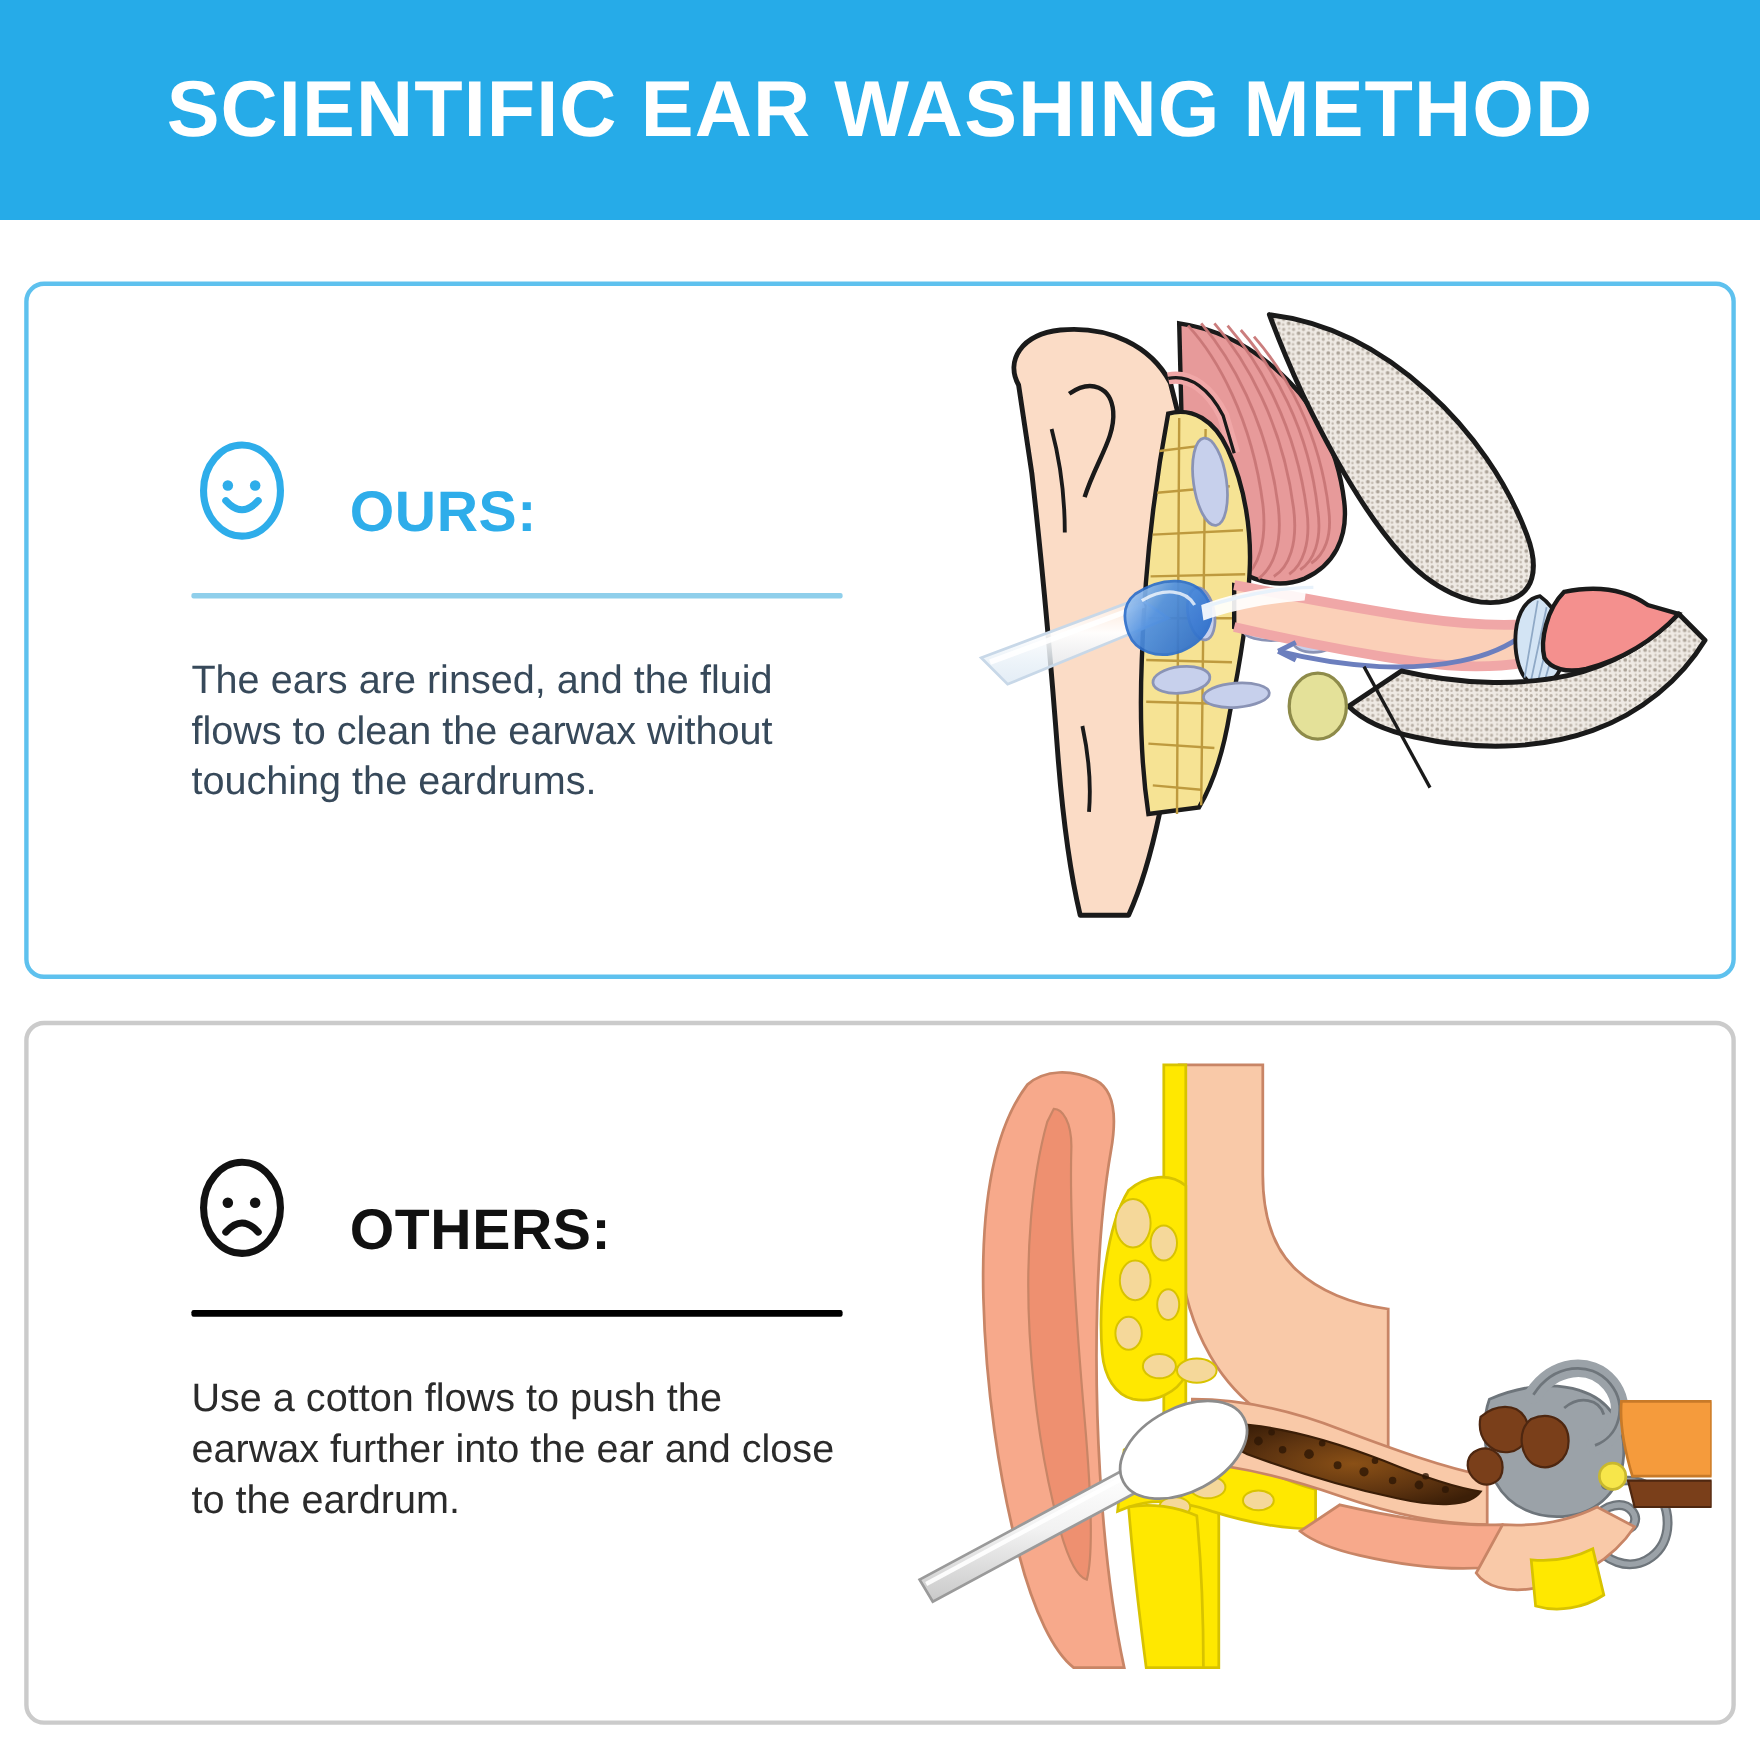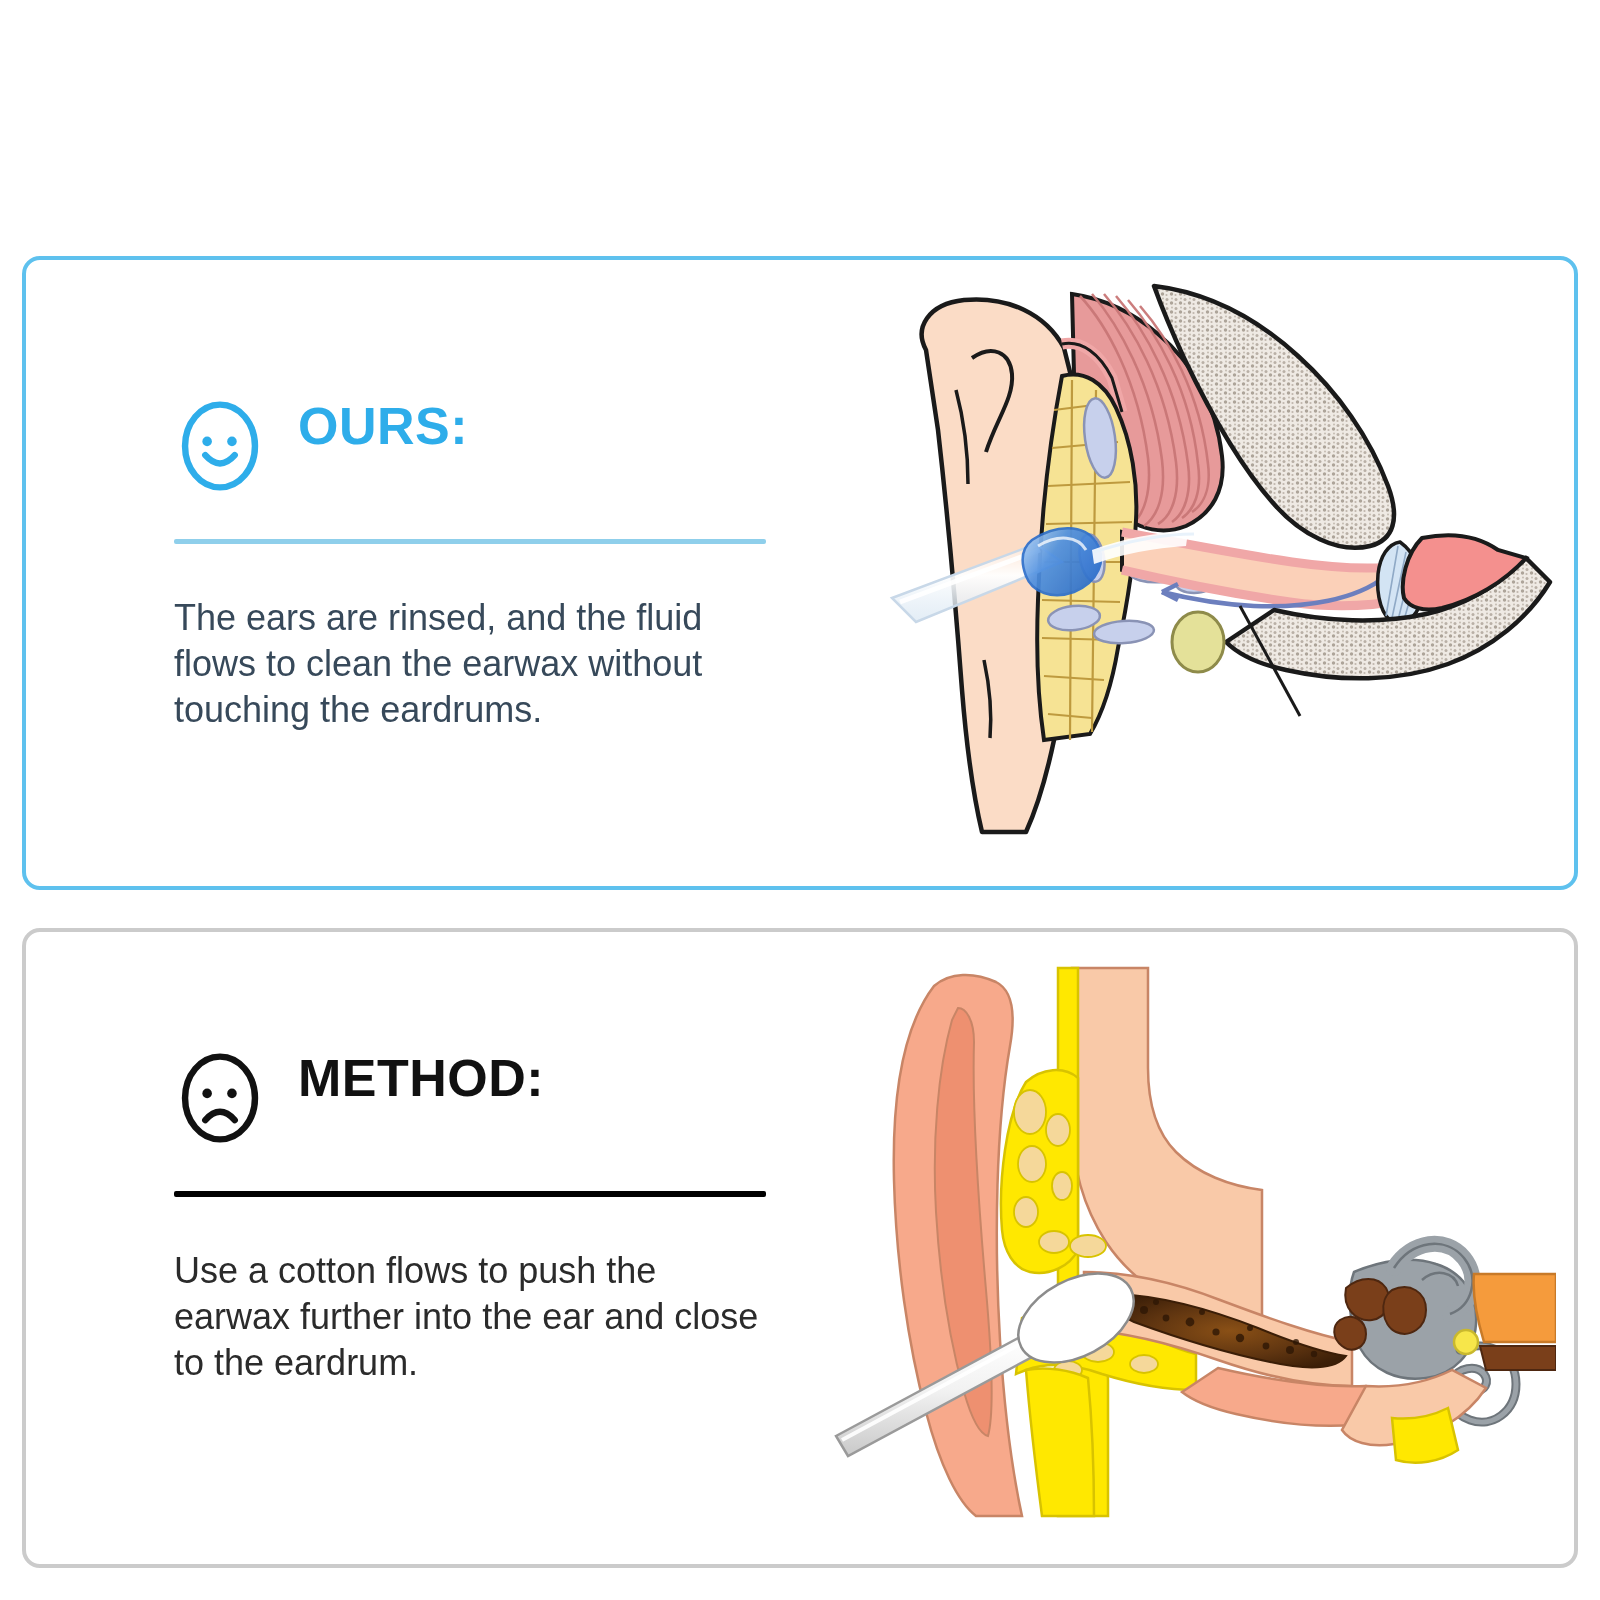--- a/index.html
+++ b/index.html
@@ -53,22 +53,22 @@
     border: 4px solid #CBCBCB;
   }
 
   
   .textblock { position: absolute; }
   .ours-textblock  { left: 148px; top: 140px; width: 600px; }
   .others-textblock{ left: 148px; top: 120px; width: 600px; }
 
   .head-row {
     display: flex;
-    align-items: flex-start;
-    gap: 32px;
+    align-items: flex-end;
+    gap: 52px;
   }
   .face-icon { width: 92px; height: 92px; flex: 0 0 92px; }
   .head-label {
     font-family: "Liberation Sans", sans-serif;
     font-size: 52px;
     font-weight: bold;
     letter-spacing: 0.5px;
     line-height: 1;
   }
   .ours-label   { color: #2EADEA; }
@@ -105,20 +105,23 @@
     font-size: 36px;
     line-height: 1.3;
     color: #111111;
   }
 </style>
 </head>
 <body>
 
 <div id="page">
 
+  <div class="header">
+    <div class="header-title">SCIENTIFIC EAR WASHING METHOD</div>
+  </div>
 
   <div class="card card-ours">
 
     <div class="textblock ours-textblock">
 
       <div class="head-row">
 
         <svg class="face-icon" viewBox="0 0 100 100">
           <ellipse cx="50" cy="50" rx="38" ry="45" fill="none" stroke="#2EADEA" stroke-width="7"></ellipse>
           <circle cx="36" cy="45" r="5.2" fill="#2EADEA"></circle>
@@ -248,21 +251,21 @@
     <div class="textblock others-textblock">
 
       <div class="head-row">
 
         <svg class="face-icon" viewBox="0 0 100 100">
           <ellipse cx="50" cy="50" rx="38" ry="45" fill="none" stroke="#111111" stroke-width="7"></ellipse>
           <circle cx="36" cy="45" r="5.2" fill="#111111"></circle>
           <circle cx="63" cy="45" r="5.2" fill="#111111"></circle>
           <path d="M34 74 Q50 56 66 74" fill="none" stroke="#111111" stroke-width="7" stroke-linecap="round"></path>
         </svg>
-        <div class="head-label others-label">METHOD:</div>
+        <div class="head-label others-label">OTHERS:</div>
       </div>
 
       <div class="divider divider-others"></div>
 
       <div class="body-text body-others">Use a cotton flows to push the earwax further into the ear and close to the eardrum.</div>
     </div>
 
     <svg class="illus illus-others" viewBox="0 0 730 600">
       <defs>
         <radialGradient id="waxGrad" cx="0.5" cy="0.5" r="0.6">

